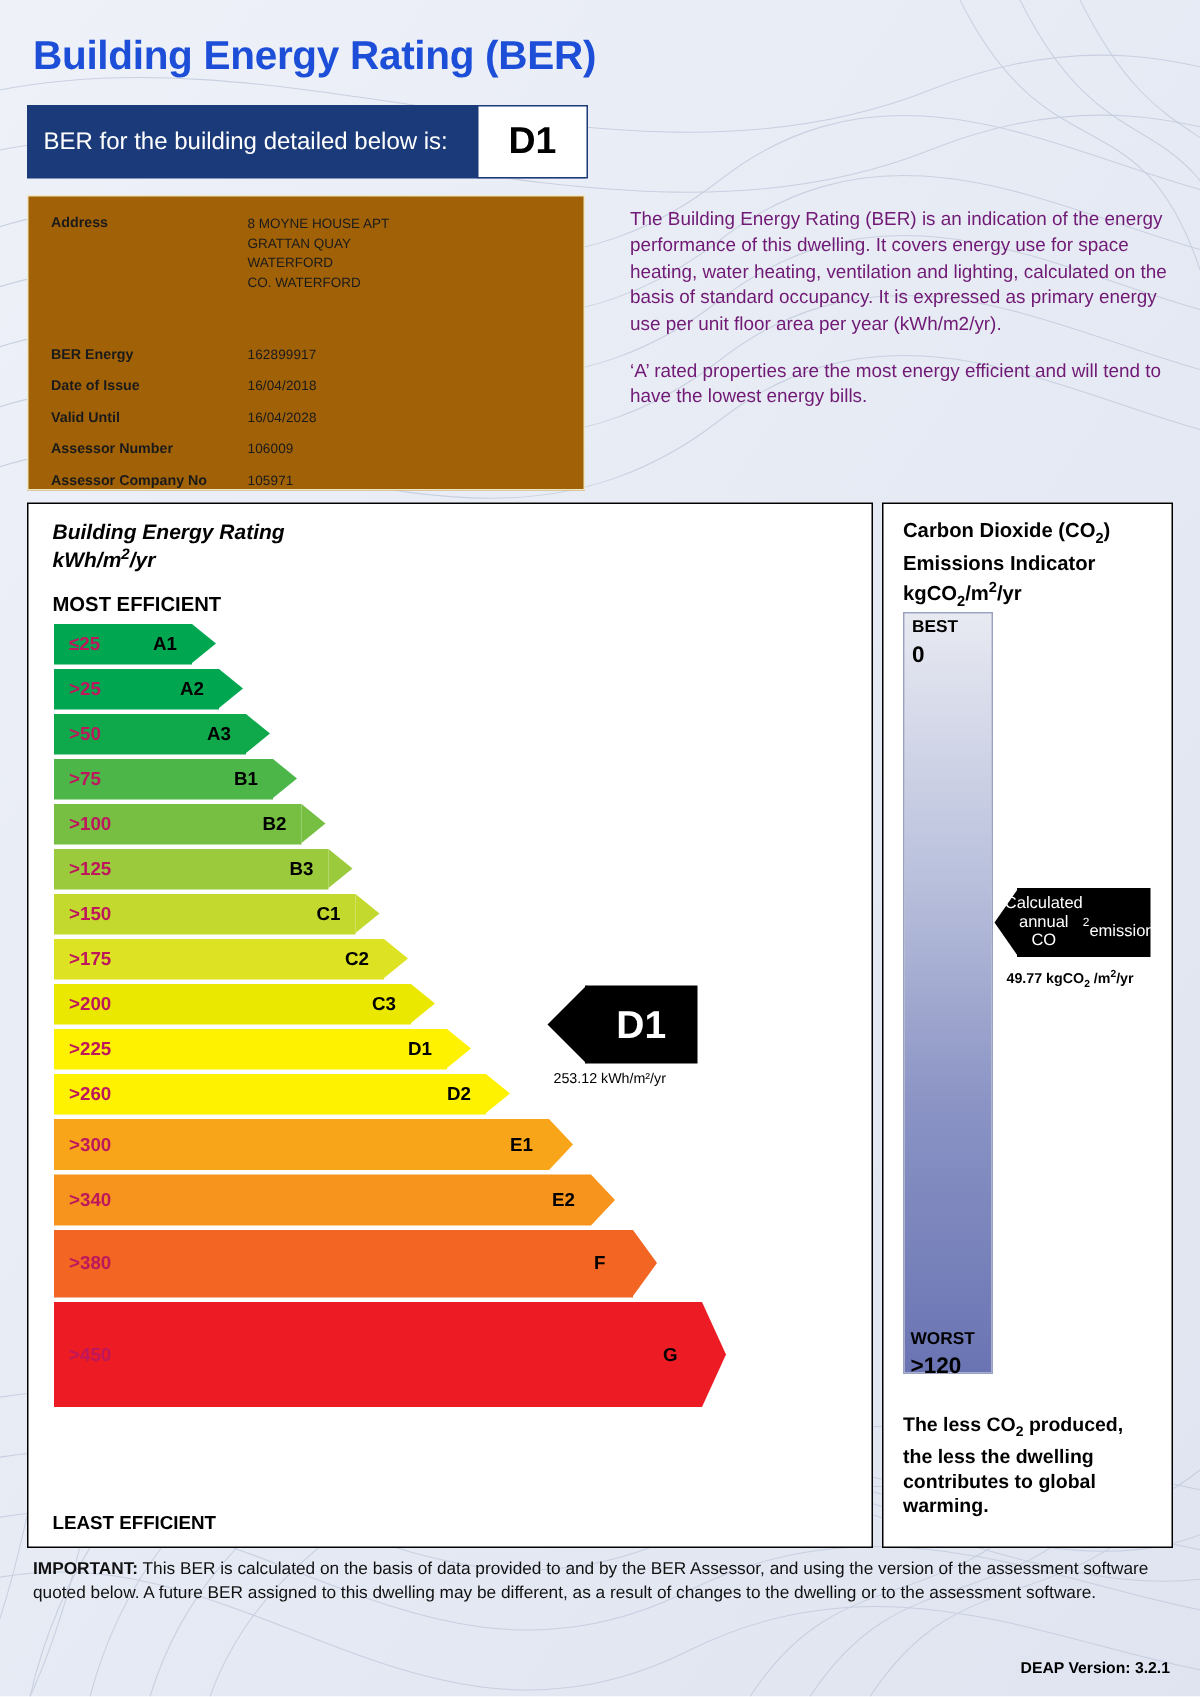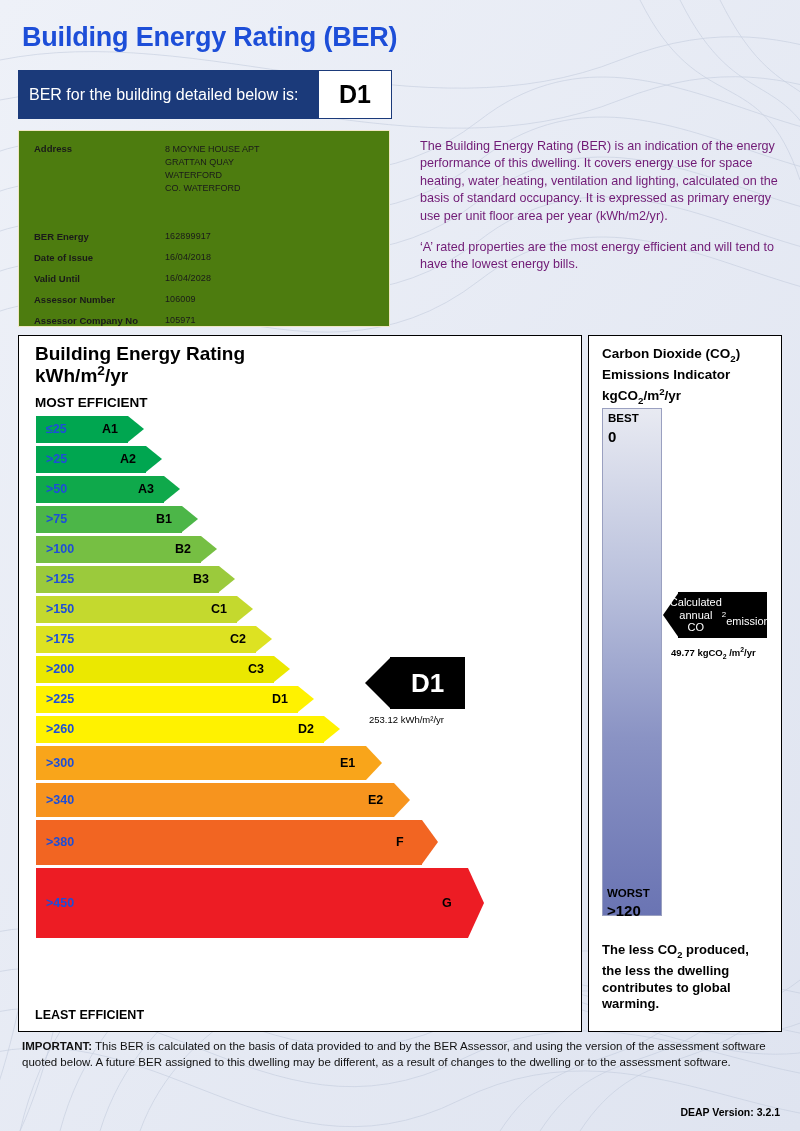--- a/index.html
+++ b/index.html
@@ -34,21 +34,21 @@
   .ber-box {
     position:absolute; left:318px; top:70px; width:74px; height:49px;
     background:#fff; border:1px solid #1b3a7a;
     display:flex; align-items:center; justify-content:center;
     font-size:25px; font-weight:bold; color:#000;
   }
 
   
   .addr-panel {
     position:absolute; left:18px; top:130px; width:372px; height:197px;
-    background:#4d7c0f; border:1px solid #efe6c3;
+    background:#a16207; border:1px solid #efe6c3;
     font-size:9.5px; color:#1a1a1a;
   }
   .addr-row { position:absolute; left:15px; }
   .addr-key { font-weight:bold; font-size:9.5px; }
   .addr-val { position:absolute; left:146px; font-size:9px; letter-spacing:0.1px; }
   .addr-lines { position:absolute; left:146px; top:12px; font-size:9px; line-height:13px; }
 
   
   .intro {
     position:absolute; left:420px; top:138px; width:366px;
@@ -56,30 +56,30 @@
   }
   .intro p { margin:0 0 14px 0; }
 
   
   .chart-box {
     position:absolute; left:18px; top:335px; width:564px; height:697px;
     background:#fff; border:1px solid #000;
   }
   .chart-head {
     position:absolute; left:16px; top:10px;
-    font-size:19px; font-weight:bold; line-height:16.5px; color:#000;
+    font-size:14px; font-weight:bold; line-height:16.5px; color:#000;font-style:italic;
   }
   .most-eff { position:absolute; left:16px; top:59px; font-size:13.5px; font-weight:bold; }
   .least-eff { position:absolute; left:16px; bottom:9px; font-size:12.5px; font-weight:bold; }
 
   .bands { position:absolute; left:17px; top:80px; }
   .band { position:relative; margin-bottom:3px; height:0; }
   .band .lo {
     position:absolute; left:10px;
-    font-size:12.5px; font-weight:bold; color:#1d4ed8;
+    font-size:12.5px; font-weight:bold; color:#be185d;
     white-space:nowrap;
     text-align:right;
   }
   .band .code {
     position:absolute;
     font-size:12.5px; font-weight:bold; color:#000;
   }
   .arrow-tip {
     position:absolute; top:0; width:0; height:0;
     border-style:solid;

